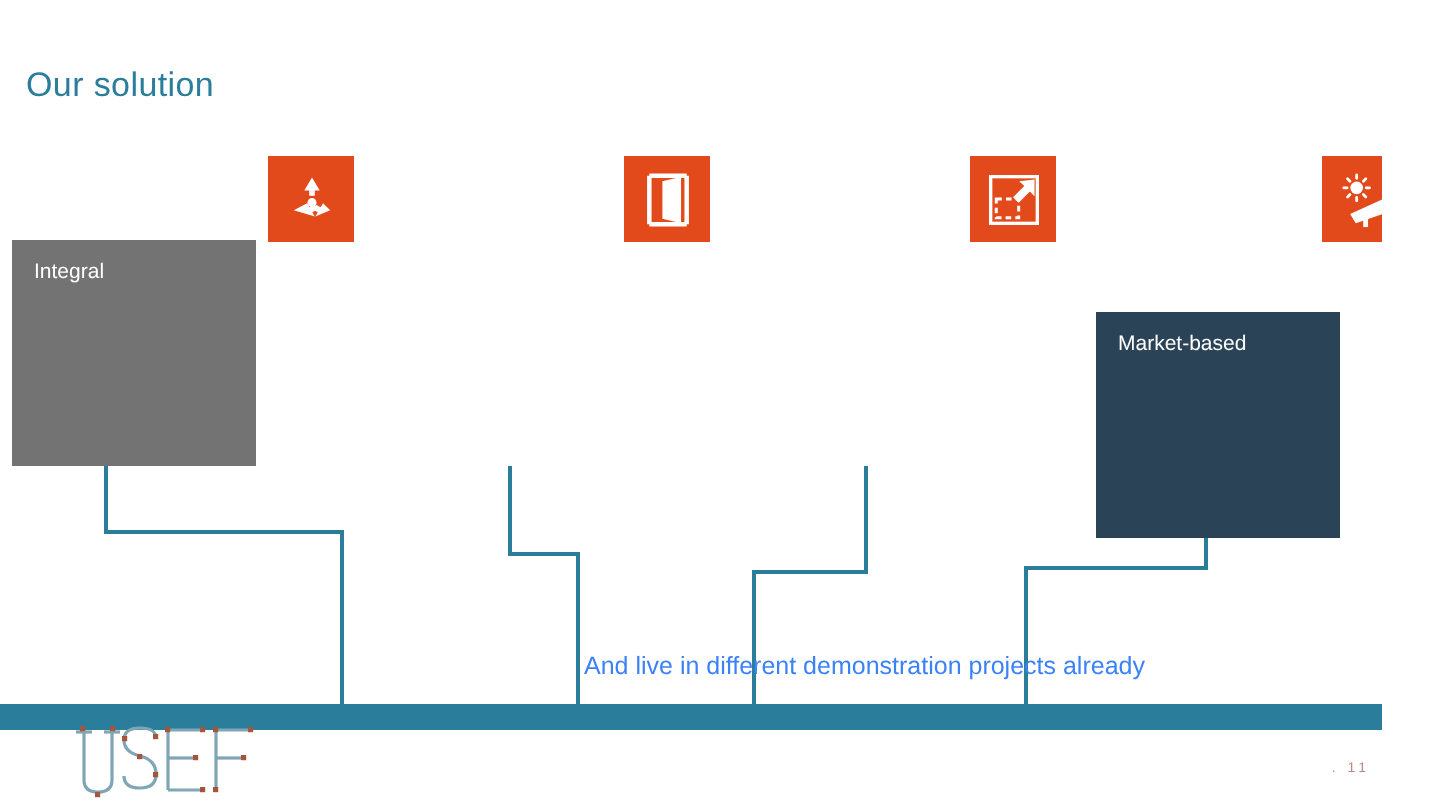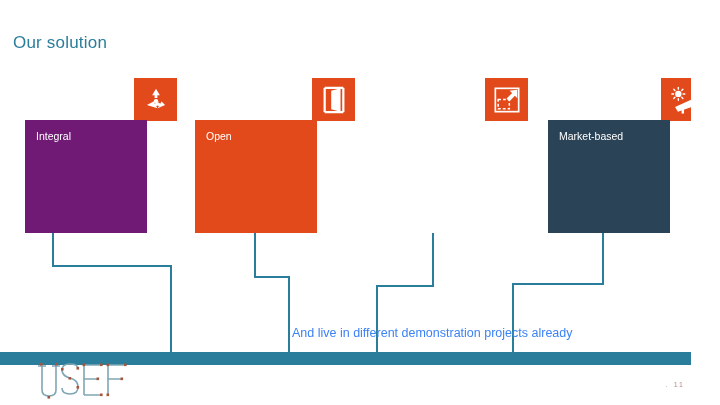--- a/index.html
+++ b/index.html
@@ -179,30 +179,27 @@
           <path d="M13.6 12.1 L14.9 13.4"></path>
           <path d="M14.9 3.6 L13.6 4.9"></path>
           <path d="M6.4 12.1 L5.1 13.4"></path>
         </g>
         <path d="M6.5 22.5 L24 14.5 L27 21.5 L9.5 27.5 Z"></path>
         <rect x="13.5" y="25" width="2.6" height="4.5"></rect>
       </svg>
     </span>
   </div>
 
-  <div class="pillar-box" style="left:25px; background:#701a75;">
+  <div class="pillar-box" style="left:6px; background:#737373;">
     <div class="pillar-label">Integral</div>
   </div>
 
-  <div class="pillar-box" style="left:195px; background:#E24A1B;">
-    <div class="pillar-label">Open</div>
-  </div>
-
-
-  <div class="pillar-box" style="left:548px; background:#2A4356;">
+
+
+  <div class="pillar-box" style="left:548px; background:#2A4356;margin-top:36px;">
     <div class="pillar-label">Market-based</div>
   </div>
 
   <div id="bottom-caption">And live in different demonstration projects already</div>
 
   <div id="footer-bar"></div>
 
   <div id="usef-logo">
     <svg width="96" height="42" viewBox="0 0 96 42">
       <g stroke="#7FA6B5" stroke-width="1.6" fill="none">

